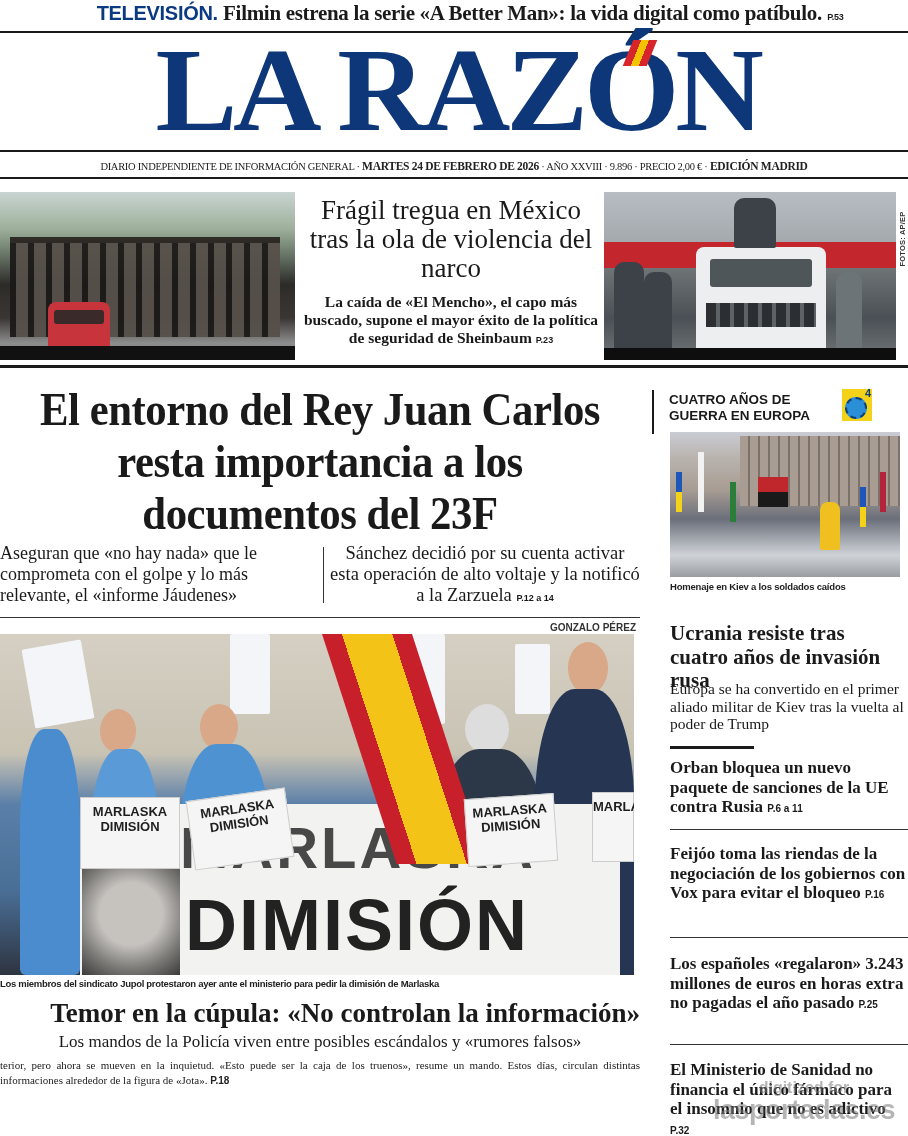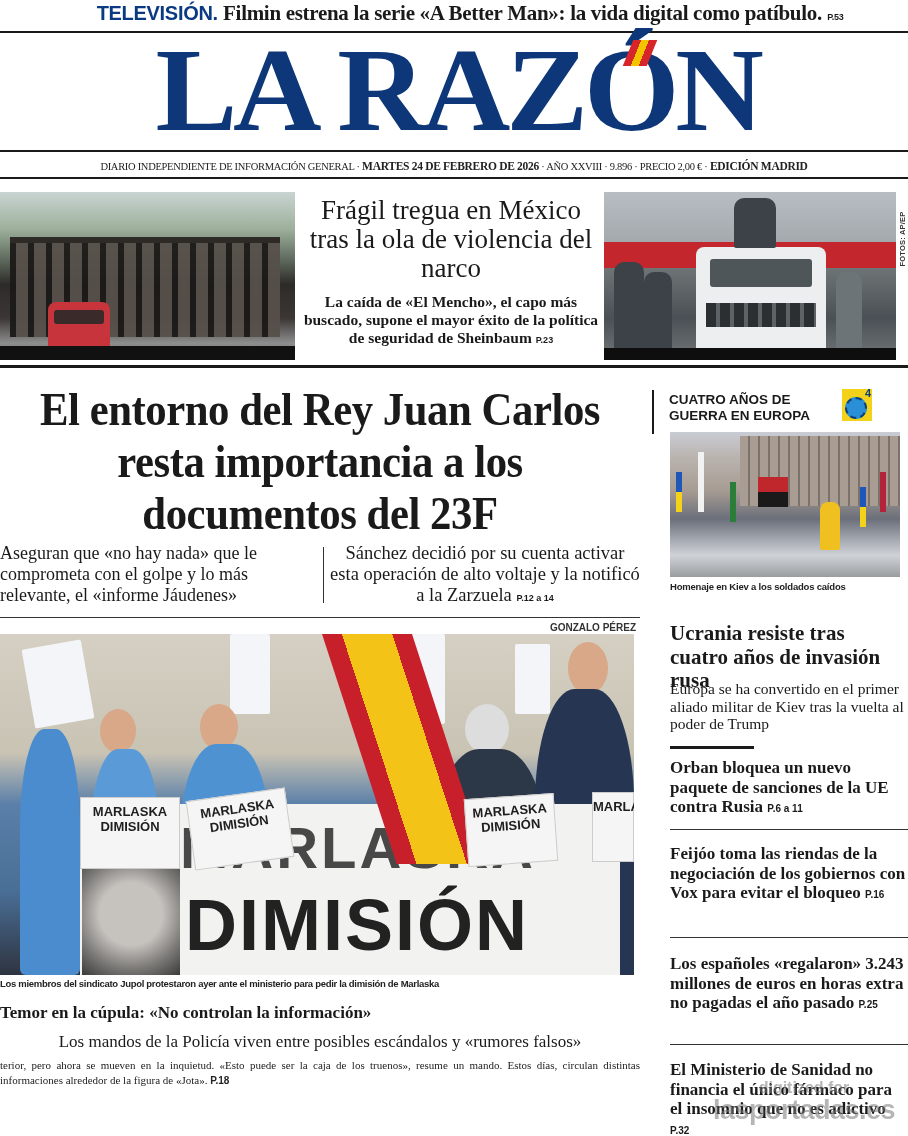--- a/index.html
+++ b/index.html
@@ -58,21 +58,21 @@
   .ph-protest .esp { position: absolute; left: 322px; top: 0; width: 90px; height: 230px; background: linear-gradient(90deg, #c8202b 0 22%, #f3c317 22% 78%, #c8202b 78% 100%); transform: skewX(18deg); transform-origin: top left; }
   .ph-protest .banner { position: absolute; left: 80px; top: 170px; width: 540px; height: 171px; background: #f2f2f0; }
   .ph-protest .banner-word { position: absolute; left: 185px; top: 250px; font-family: "Liberation Sans", sans-serif; font-weight: bold; font-size: 72px; color: #222; letter-spacing: 2px; }
   .ph-protest .banner-word2 { position: absolute; left: 180px; top: 180px; font-family: "Liberation Sans", sans-serif; font-weight: bold; font-size: 58px; color: #2b2b2b; letter-spacing: 3px; opacity: 0.85; }
   .ph-protest .face { position: absolute; left: 82px; top: 230px; width: 98px; height: 111px; background: radial-gradient(circle at 50% 45%, #c6c3bf 0 40%, #7c7a77 70%, #3a3a3a 100%); }
   .ph-protest .sign { position: absolute; background: #f5f5f5; border: 1px solid #ccc; font-family: "Liberation Sans", sans-serif; font-weight: bold; color: #1e1e1e; text-align: center; font-size: 13px; line-height: 15px; padding-top: 6px; }
   .ph-protest .person { position: absolute; border-radius: 40% 40% 6px 6px; }
   .ph-protest .head { position: absolute; border-radius: 50%; background: #d8a888; }
 
   .caption { left: 0; top: 978px; width: 640px; font-family: "Liberation Sans", sans-serif; font-size: 9.5px; font-weight: bold; letter-spacing: -0.3px; color: #222; }
-  .sub-head { left: 0; top: 997px; width: 640px; text-align: left; font-size: 17px; line-height: 32px; font-weight: bold; }
+  .sub-head { left: 0; top: 997px; width: 640px; text-align: right; font-size: 27px; line-height: 32px; font-weight: bold; }
   .sub-deck { left: 0; top: 1032px; width: 640px; text-align: center; font-size: 17px; line-height: 20px; }
 
   .body-cols { left: 0; top: 1058px; width: 640px; height: 78px; display: flex; gap: 14px; }
   .body-col { flex: 1; font-size: 11px; line-height: 15.2px; text-align: justify; color: #222; overflow: hidden; }
   .body-col .pg { font-size: 10px; }
 
   
   .rcol-rule { left: 652px; top: 390px; width: 2px; height: 44px; background: #1a1a1a; }
   .rcol-label { left: 669px; top: 392px; width: 180px; font-family: "Liberation Sans", sans-serif; font-weight: bold; font-size: 13.5px; line-height: 16px; color: #1a1a1a; }
   .anniv { left: 842px; top: 389px; width: 30px; height: 32px; background: #f5d21a; }

